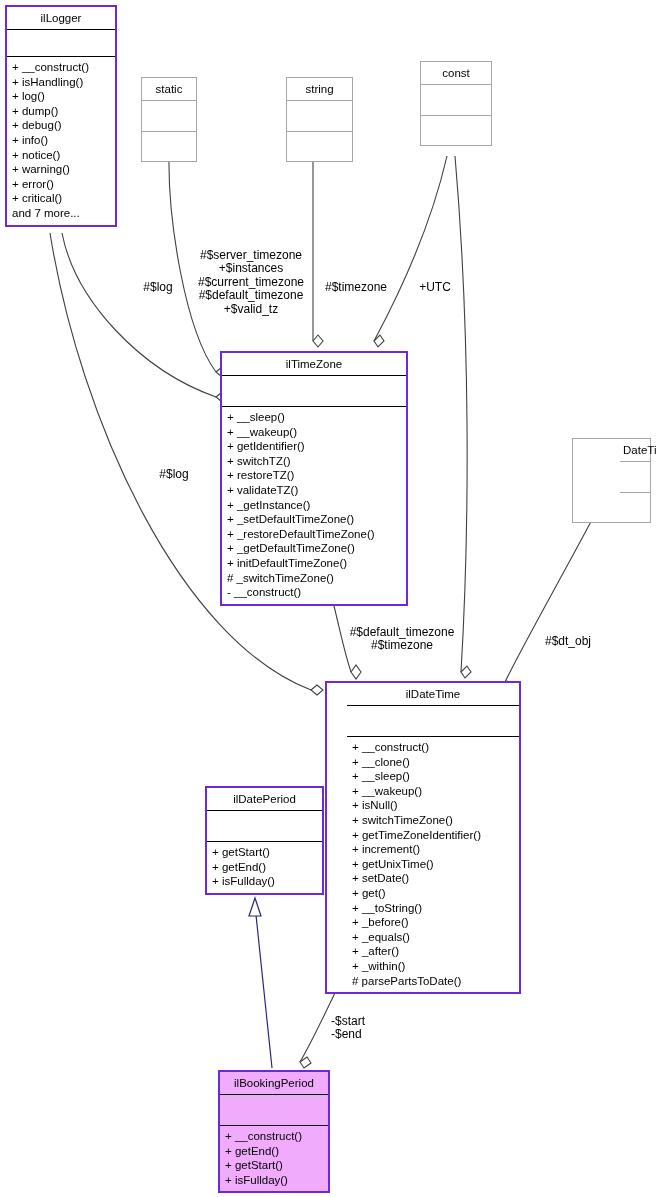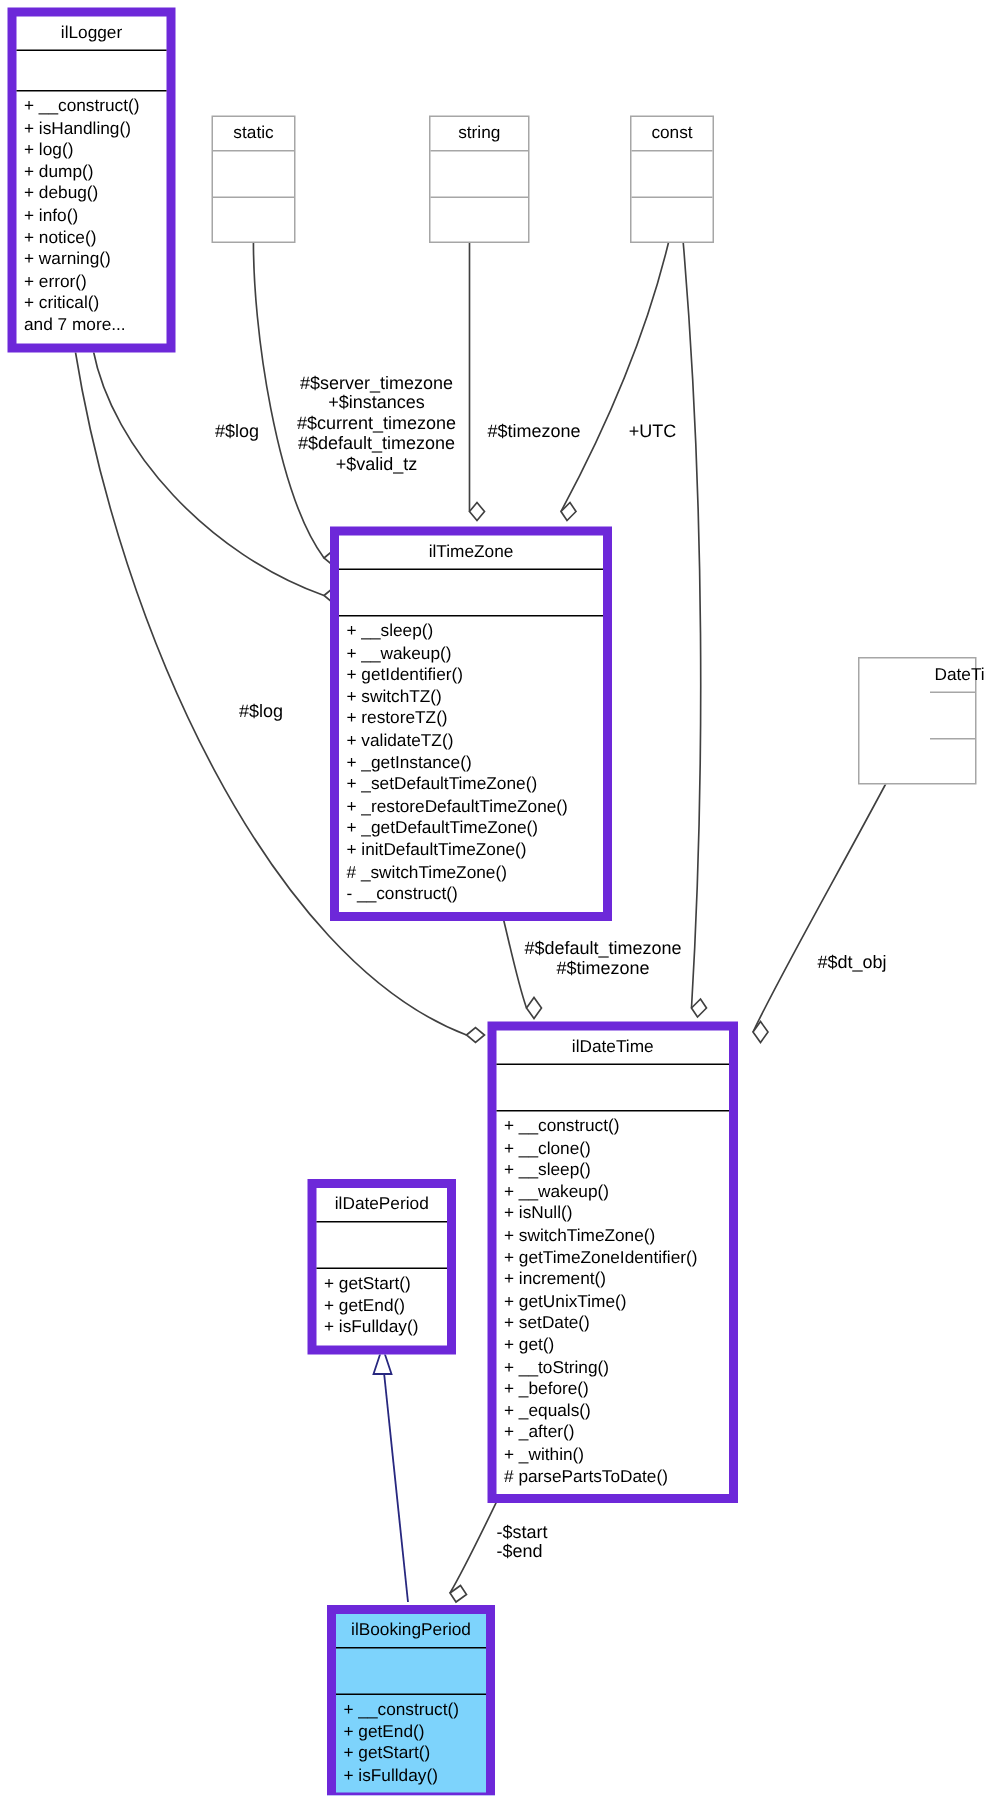--- a/index.html
+++ b/index.html
@@ -22,28 +22,28 @@
     left: 0;
     top: 0;
     width: 657px;
     height: 1197px;
     pointer-events: none;
   }
   .uml-class {
     position: absolute;
     box-sizing: border-box;
     background: #ffffff;
-    border: 6px solid #6d28d9;
+    border: 2px solid #6d28d9;
     z-index: 5;
   }
   .uml-class.helper {
     border: 1px solid #a6a6a6;
   }
   .uml-class.filled {
-    background: #7dd3fc;
+    background: #f0abfc;
   }
   .cls-title {
     text-align: center;
     font-size: 11.5px;
     line-height: 14px;
     padding: 4px 3px 4px 3px;
     color: #000000;
     white-space: nowrap;
   }
   .uml-class.helper .cls-title {
@@ -160,21 +160,21 @@
   </div>
 
   <div class="uml-class helper" style="left:286px; top:77px; width:67px;">
     <div class="cls-title">string</div>
     <div class="cls-sep"></div>
     <div class="cls-attrs" style="min-height:22px;"></div>
     <div class="cls-sep"></div>
     <div class="cls-ops" style="min-height:22px;"></div>
   </div>
 
-  <div class="uml-class helper" style="left:420px; top:77px; width:56px;">
+  <div class="uml-class helper" style="left:420px; top:61px; width:72px;">
     <div class="cls-title">const</div>
     <div class="cls-sep"></div>
     <div class="cls-attrs" style="min-height:22px;"></div>
     <div class="cls-sep"></div>
     <div class="cls-ops" style="min-height:22px;"></div>
   </div>
 
   <div class="uml-class" style="left:220px; top:351px; width:188px;">
     <div class="cls-title">ilTimeZone</div>
     <div class="cls-sep"></div>
@@ -198,21 +198,21 @@
   </div>
 
   <div class="uml-class helper" style="left:572px; top:438px; width:79px;padding-left:47px;">
     <div class="cls-title">DateTime</div>
     <div class="cls-sep"></div>
     <div class="cls-attrs" style="min-height:22px;"></div>
     <div class="cls-sep"></div>
     <div class="cls-ops" style="min-height:22px;"></div>
   </div>
 
-  <div class="uml-class" style="left:325px; top:681px; width:167px;">
+  <div class="uml-class" style="left:325px; top:681px; width:196px;padding-left:20px;">
     <div class="cls-title">ilDateTime</div>
     <div class="cls-sep"></div>
     <div class="cls-attrs" style="min-height:22px;"></div>
     <div class="cls-sep"></div>
     <div class="cls-ops">
         <div>+ __construct()</div>
         <div>+ __clone()</div>
         <div>+ __sleep()</div>
         <div>+ __wakeup()</div>
         <div>+ isNull()</div>
@@ -224,21 +224,21 @@
         <div>+ get()</div>
         <div>+ __toString()</div>
         <div>+ _before()</div>
         <div>+ _equals()</div>
         <div>+ _after()</div>
         <div>+ _within()</div>
         <div># parsePartsToDate()</div>
       </div>
   </div>
 
-  <div class="uml-class" style="left:205px; top:786px; width:99px;">
+  <div class="uml-class" style="left:205px; top:786px; width:119px;">
     <div class="cls-title">ilDatePeriod</div>
     <div class="cls-sep"></div>
     <div class="cls-attrs" style="min-height:22px;"></div>
     <div class="cls-sep"></div>
     <div class="cls-ops">
         <div>+ getStart()</div>
         <div>+ getEnd()</div>
         <div>+ isFullday()</div>
       </div>
   </div>

